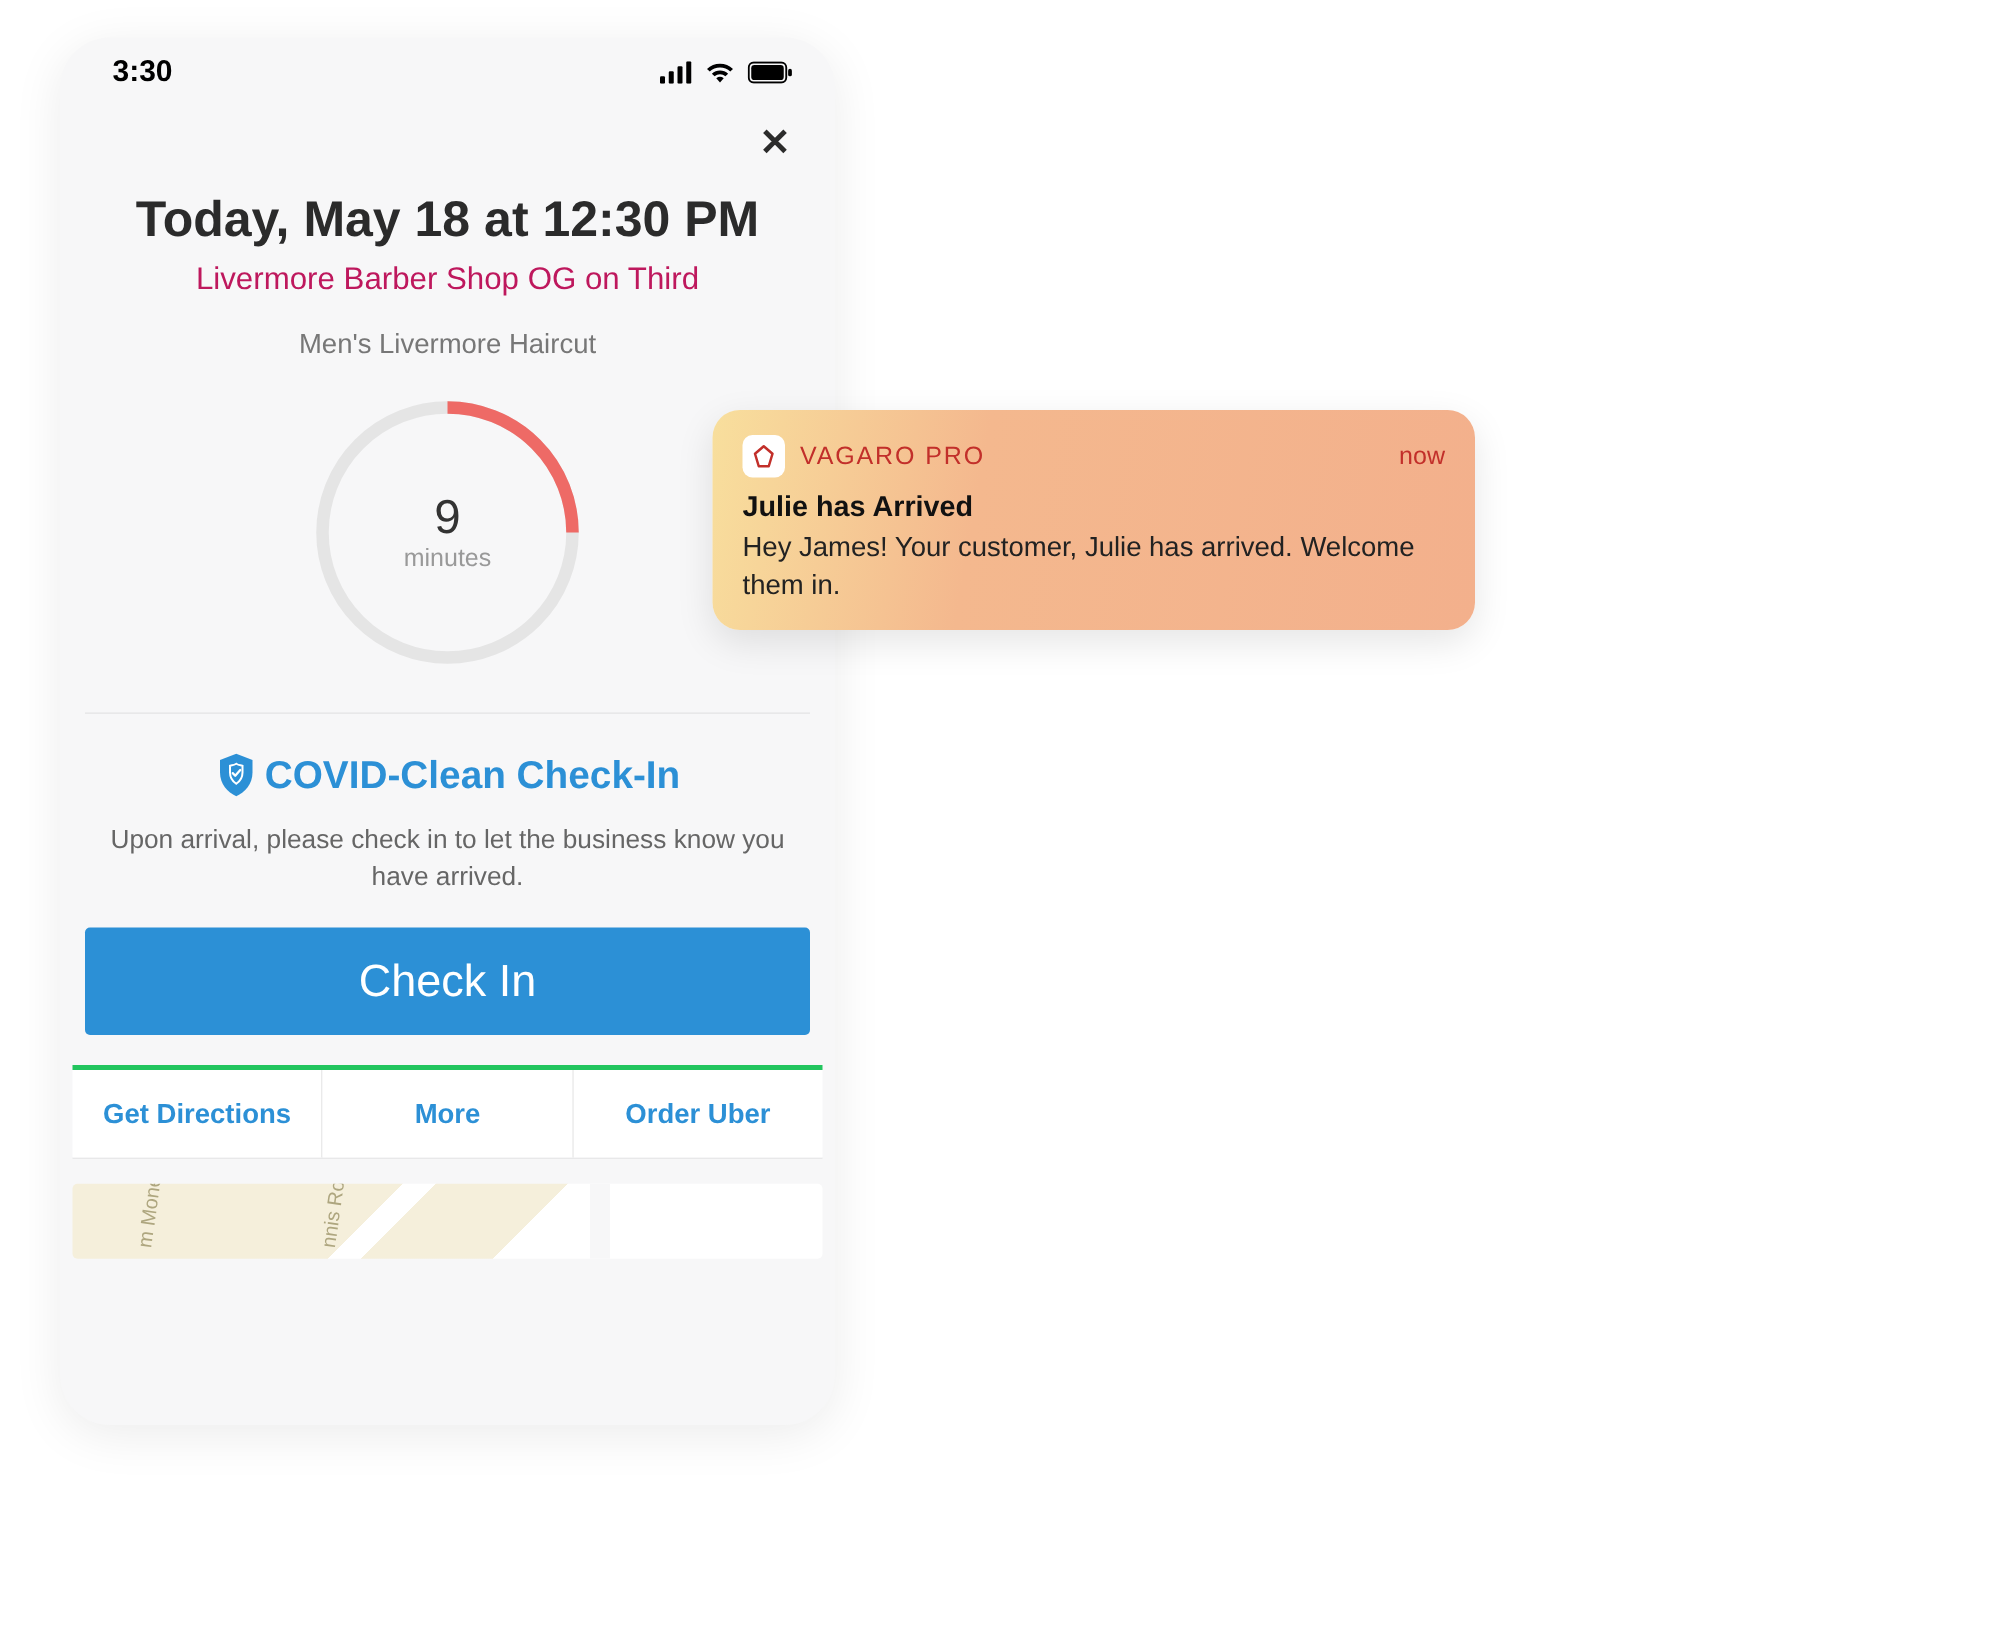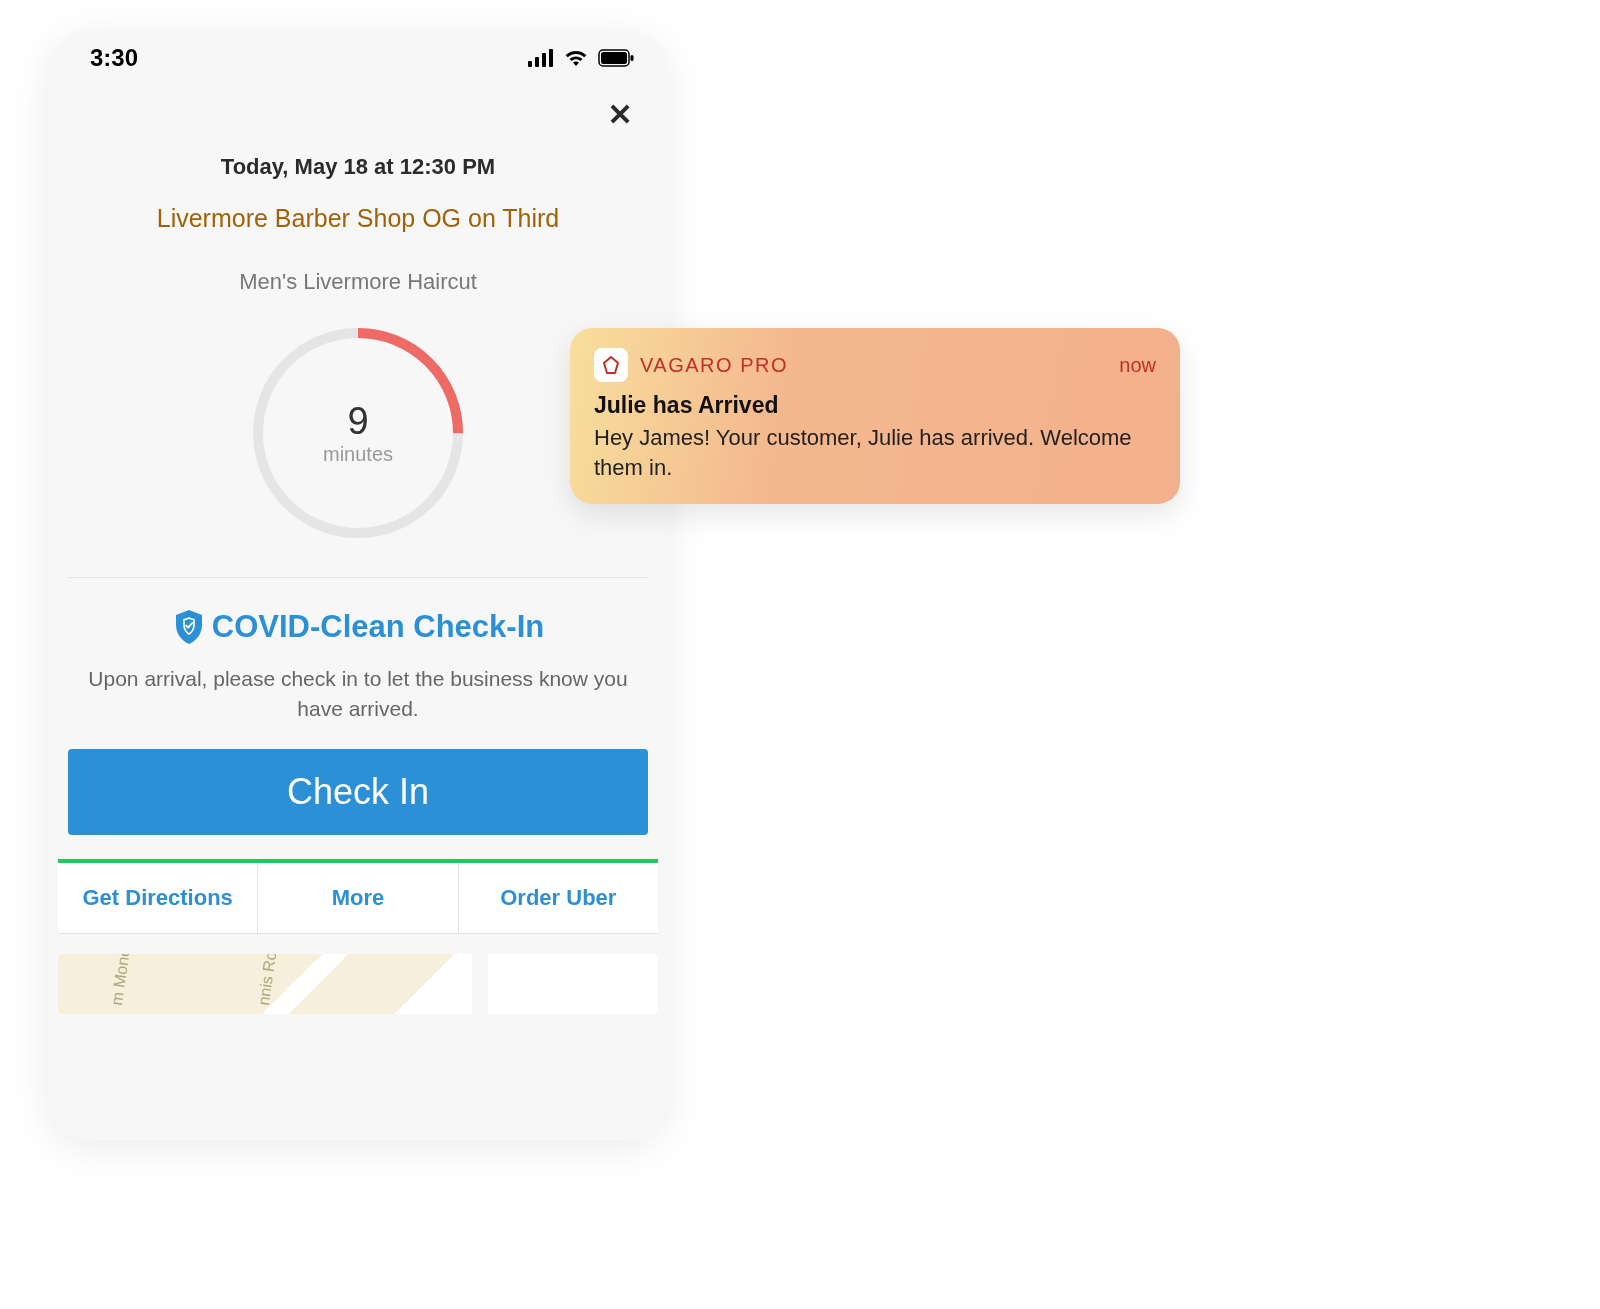--- a/index.html
+++ b/index.html
@@ -57,29 +57,29 @@
     background: none; border: none;
     cursor: pointer;
   }
 
   .header {
     text-align: center;
     padding: 22px 30px 10px;
     color: #3a3a3a;
   }
   .header .datetime {
-    font-size: 22px;
+    font-size: 40px;
     font-weight: 700;
     color: #2b2b2b;
-    margin-bottom: 24px;
+    margin-bottom: 10px;
   }
   .header .bizname {
     font-size: 25px;
-    color: #a16207;
-    margin-bottom: 36px;
+    color: #be185d;
+    margin-bottom: 24px;
   }
   .header .service {
     font-size: 22px;
     color: #777;
     margin-bottom: 18px;
   }
 
   .countdown-wrap {
     display: flex;
     justify-content: center;

